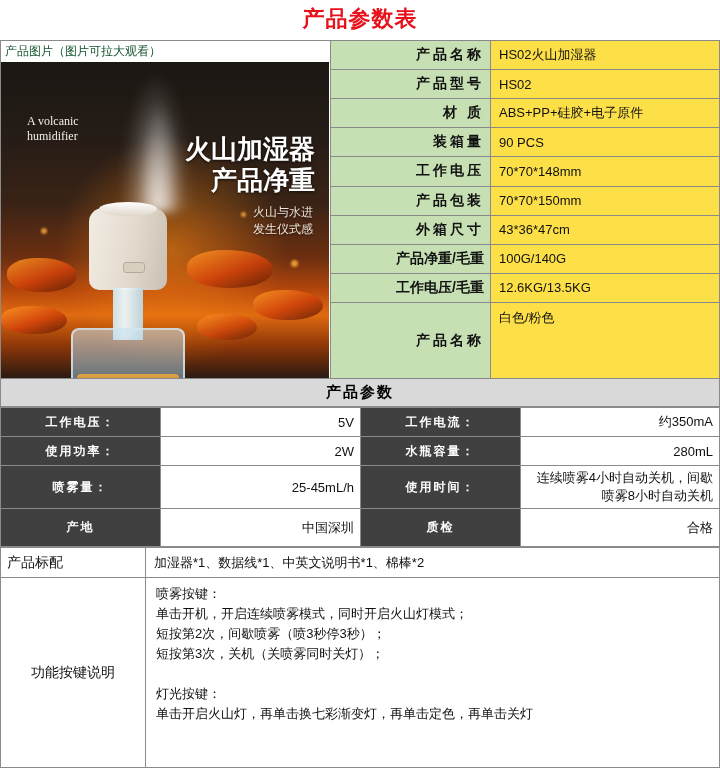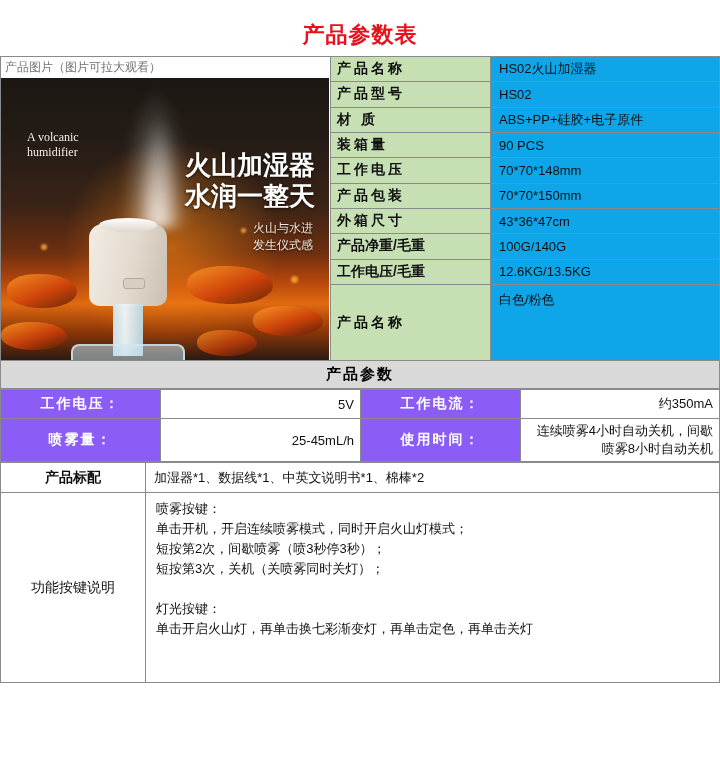--- a/index.html
+++ b/index.html
@@ -13,65 +13,65 @@
     position: relative;
     width: 720px; height: 772px;
     background: #ffffff;
     overflow: hidden;
   }
   .title {
     text-align: center;
     color: #e8101b;
     font-size: 22px;
     font-weight: bold;
-    padding: 20px 0 6px 0;
+    padding: 4px 0 6px 0;
     letter-spacing: 1px;
   }
   table {
     border-collapse: collapse;
     width: 100%;
     table-layout: fixed;
   }
   td {
     border: 1px solid #8a8a8a;
     font-size: 13px;
     padding: 3px 6px;
     vertical-align: middle;
     color: #111;
   }
   
   .top-wrap { width: 720px; }
   .img-caption {
     font-size: 12px;
-    color: #737373;
+    color: #14532d;
     padding: 2px 4px 2px 4px;
   }
   .photo-cell {
     padding: 0;
     vertical-align: top;
     width: 330px;
   }
   .spec-label {
     background: #c6e0b4;
-    text-align: left;
+    text-align: right;
     font-weight: bold;
     font-size: 14px;
     width: 160px;
     letter-spacing: 3px;
   }
   .spec-value {
-    background: #0ea5e9;
+    background: #fde047;
     font-size: 13px;
     padding-left: 8px;
   }
   
   .photo {
     position: relative;
     width: 328px;
-    height: 282px;
+    height: 316px;
     background:
       radial-gradient(circle at 52% 60%, rgba(255,140,20,0.55) 0%, rgba(120,30,0,0.0) 45%),
       linear-gradient(to bottom, #1b1713 0%, #241c16 22%, #3a2316 45%, #6d2f10 62%, #b4460c 72%, #e06a10 80%, #8c3608 90%, #2a1a12 100%);
       overflow: hidden;
   }
   .photo .ember {
     position: absolute;
     border-radius: 50%;
     background: #ffae3a;
     opacity: .8;
@@ -173,29 +173,29 @@
     background: #d9d9d9;
     text-align: center;
     font-weight: bold;
     font-size: 15px;
     padding: 4px;
     letter-spacing: 2px;
     border: 1px solid #8a8a8a;
     border-top: none;
   }
   .blue {
-    background: #8b5cf6;
+    background: #404040;
     color: #ffffff;
     font-weight: bold;
     text-align: center;
-    font-size: 14px;
+    font-size: 12px;
     letter-spacing: 2px;
   }
   .val { text-align: right; font-size: 13px; }
-  .std-label { text-align: center; font-size: 14px; width: 145px; font-weight: bold; }
+  .std-label { text-align: left; font-size: 14px; width: 145px; }
   .std-value { font-size: 13px; padding-left: 8px; }
   .func-label { text-align: center; font-size: 14px; width: 145px; vertical-align: middle; }
   .func-value { font-size: 13px; padding: 6px 6px 6px 10px; line-height: 20px; vertical-align: top; }
   .nowrap-pre { white-space: pre-line; }
 </style>
 </head>
 <body>
 
 <div id="page">
 
@@ -224,21 +224,21 @@
           <div class="ember" style="left:240px;top:150px; width:5px; height:5px;"></div>
           <div class="ember" style="left:290px;top:198px; width:7px; height:7px;"></div>
 
           <div class="brand-en">
             <div>A volcanic</div>
             <div>humidifier</div>
           </div>
 
           <div class="head-cn">
             <div>火山加湿器</div>
-            <div>水润一整天</div>
+            <div>产品净重</div>
           </div>
 
           <div class="sub-cn">
             <div>火山与水进</div>
             <div>发生仪式感</div>
           </div>
 
           <div class="dev-top"></div>
           <div class="dev-btn"></div>
           <div class="dev-neck"></div>
@@ -297,25 +297,37 @@
         <col style="width:160px">
         <col>
       </colgroup>
     <tbody>
         <tr style="height:29px">
       <td class="blue">工作电压：</td>
       <td class="val">5V</td>
       <td class="blue">工作电流：</td>
       <td class="val">约350mA</td>
     </tr>
+    <tr style="height:29px">
+      <td class="blue">使用功率：</td>
+      <td class="val">2W</td>
+      <td class="blue">水瓶容量：</td>
+      <td class="val">280mL</td>
+    </tr>
     <tr style="height:40px">
       <td class="blue">喷雾量：</td>
       <td class="val">25-45mL/h</td>
       <td class="blue">使用时间：</td>
       <td class="val">连续喷雾4小时自动关机，间歇喷雾8小时自动关机</td>
+    </tr>
+    <tr style="height:38px">
+      <td class="blue">产地</td>
+      <td class="val">中国深圳</td>
+      <td class="blue">质检</td>
+      <td class="val">合格</td>
     </tr>
   </tbody>
     </table>
 
   <table>
     <colgroup>
         <col style="width:145px">
         <col>
       </colgroup>
     <tbody>

